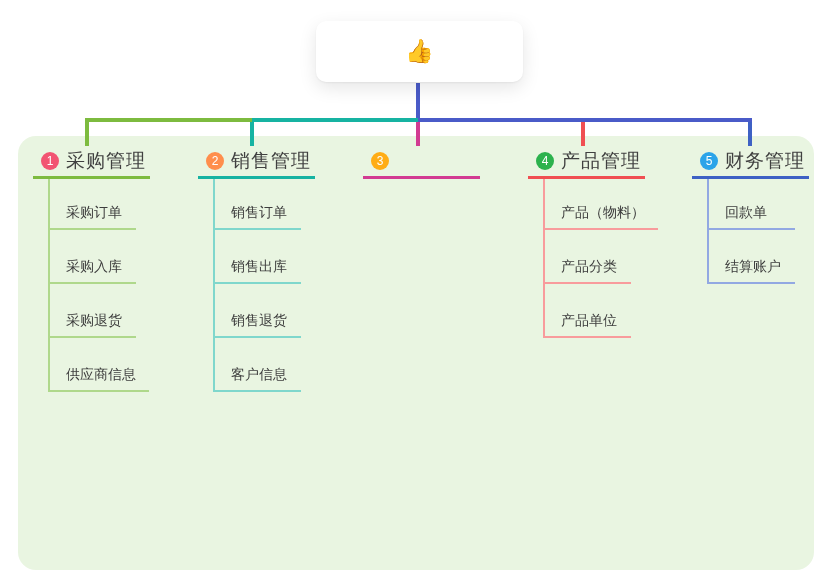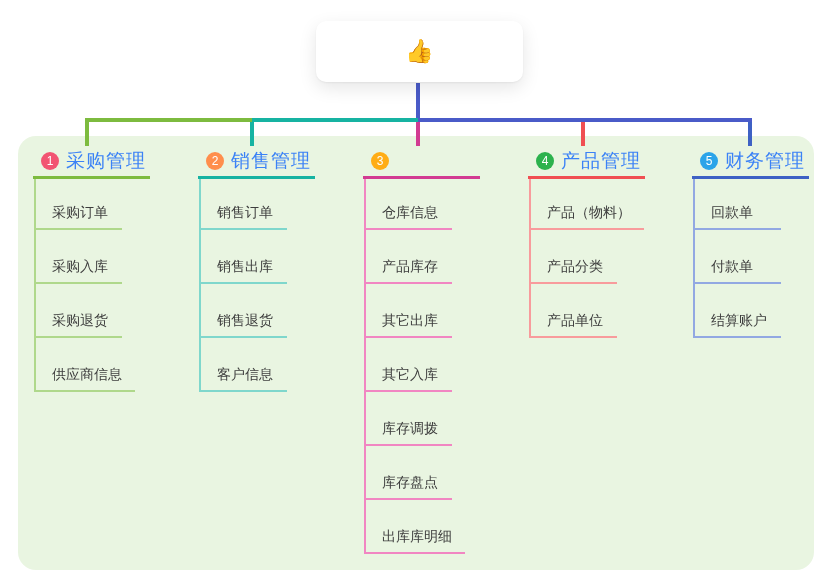--- a/index.html
+++ b/index.html
@@ -37,23 +37,23 @@
     box-sizing:border-box;width:117px;height:33px;padding-left:8px;
     display:flex;align-items:center;gap:7px;
     border-bottom:3px solid var(--strong);
   }
   .badge{
     width:18px;height:18px;border-radius:50%;flex:none;
     color:#ffffff;font-size:12px;line-height:1;
     display:flex;align-items:center;justify-content:center;
   }
   .branch-label{
-    font-size:19px;letter-spacing:1px;color:#3b82f6;white-space:nowrap;
+    font-size:19px;letter-spacing:1px;color:#404040;white-space:nowrap;
   }
-  .items{margin-left:1px;border-left:2px solid var(--light);}
+  .items{margin-left:15px;border-left:2px solid var(--light);}
   .item{
     box-sizing:border-box;height:54px;width:max-content;min-width:86px;
     display:flex;align-items:flex-end;
     padding:0 13px 6px 16px;
     border-bottom:2px solid var(--light);
     font-size:14px;color:#3d3d3d;white-space:nowrap;cursor:default;
   }
   .item:first-child{height:51px;}
 </style>
 </head>
@@ -98,29 +98,20 @@
     <div class="item">销售出库</div>
     <div class="item">销售退货</div>
     <div class="item">客户信息</div>
   </div>
 </div>
 
 <div class="branch b2" style="--strong: #D23B92; --light: #F186C2;">
   <div class="branch-title">
     <span class="badge" style="background: rgb(255, 173, 21);">3</span>
   </div>
-  <div class="items">
-    <div class="item">仓库信息</div>
-    <div class="item">产品库存</div>
-    <div class="item">其它出库</div>
-    <div class="item">其它入库</div>
-    <div class="item">库存调拨</div>
-    <div class="item">库存盘点</div>
-    <div class="item">出库库明细</div>
-  </div>
 </div>
 
 <div class="branch b3" style="--strong: #F04F52; --light: #F89B9C;">
   <div class="branch-title">
     <span class="badge" style="background: rgb(44, 178, 77);">4</span>
     <span class="branch-label">产品管理</span>
   </div>
   <div class="items">
     <div class="item">产品（物料）</div>
     <div class="item">产品分类</div>
@@ -128,16 +119,15 @@
   </div>
 </div>
 
 <div class="branch b4" style="--strong: #3E61C4; --light: #92A8E2;">
   <div class="branch-title">
     <span class="badge" style="background: rgb(43, 164, 233);">5</span>
     <span class="branch-label">财务管理</span>
   </div>
   <div class="items">
     <div class="item">回款单</div>
-    <div class="item">付款单</div>
     <div class="item">结算账户</div>
   </div>
 </div>
 
 </body></html>

